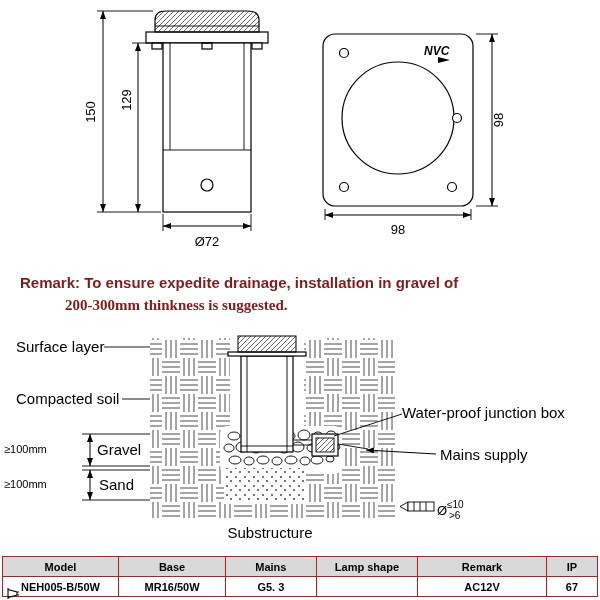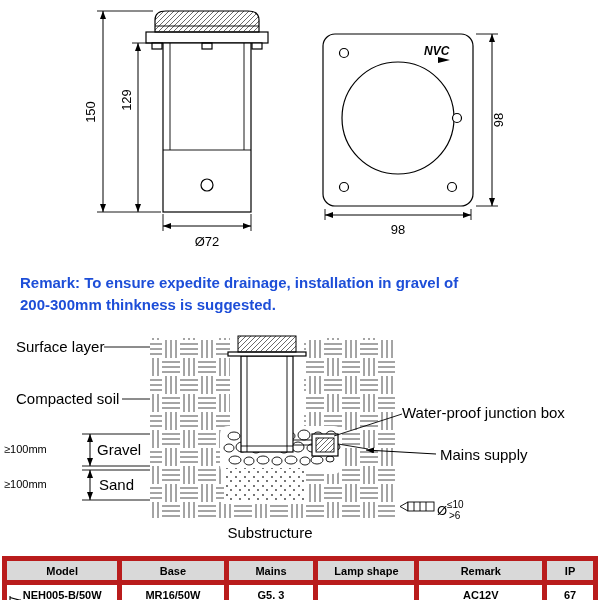--- a/index.html
+++ b/index.html
@@ -11,24 +11,24 @@
   svg text{font-family:"Liberation Sans",sans-serif;fill:#000;}
   .dimtxt{font-size:13px;}
   .lbl{font-size:15px;}
   .small{font-size:11px;}
   .tiny{font-size:10px;}
   .line{stroke:#000;stroke-width:1;fill:none;}
   .thin{stroke:#000;stroke-width:0.9;fill:none;}
   .draw{stroke:#000;stroke-width:1.2;fill:#fff;}
   .nofill{fill:none;stroke:#000;stroke-width:1.2;}
   .remark{position:absolute;top:272px;left:20px;width:565px;font-weight:bold;
-          font-size:15px;line-height:22px;color:#1d4ed8;}
-  .remark .l2{}
+          font-size:15px;line-height:22px;color:#7f1d1d;}
+  .remark .l2{margin-left:45px;font-family:Liberation Serif, serif;}
   #spec-table{position:absolute;top:556px;left:2px;width:596px;border-collapse:collapse;}
-  #spec-table th,#spec-table td{border:5px solid #b91c1c;font-size:11px;text-align:center;
+  #spec-table th,#spec-table td{border:1px solid #b91c1c;font-size:11px;text-align:center;
           height:19px;padding:0 14px;}
   #spec-table th{background:#d9d9d9;font-weight:bold;}
   #spec-table td{font-weight:bold;}
 </style>
 </head>
 <body>
 
 <div id="page">
 
   <svg id="top-drawings" width="600" height="266" viewBox="0 0 600 266">

